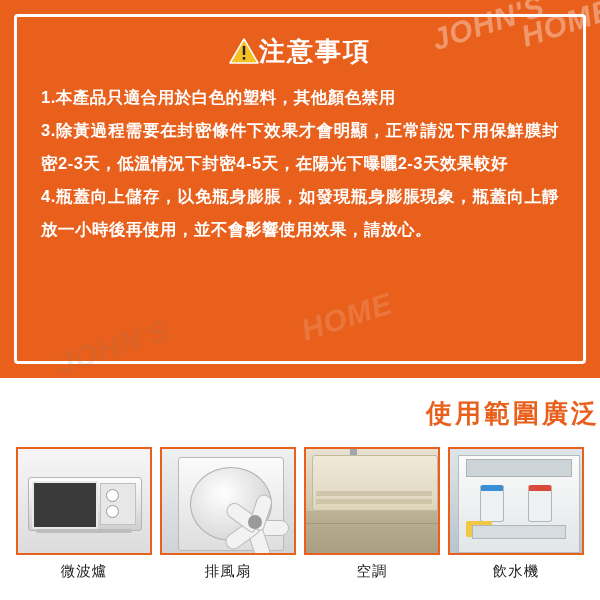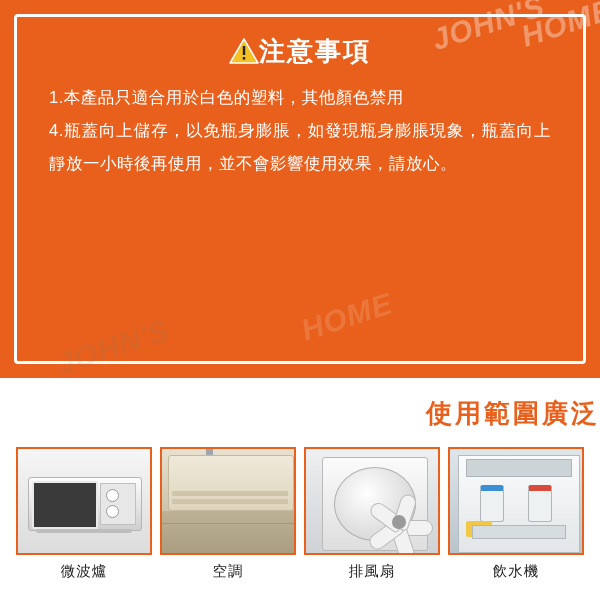--- a/index.html
+++ b/index.html
@@ -50,23 +50,24 @@
     flex: 0 0 auto;
   }
   .notice-title {
     color: #ffffff;
     font-size: 26px;
     font-weight: bold;
     letter-spacing: 2px;
     line-height: 1;
   }
   .notice-list {
-    margin: 12px;
+    margin: 4px;
     padding: 0;
     list-style: none;
+    font-weight: bold;
   }
   .notice-list li {
     color: #ffffff;
     font-size: 16.5px;
     line-height: 2.0;
     letter-spacing: 0.5px;
     text-align: justify;
   }
 
   
@@ -187,20 +188,21 @@
           <polygon points="15,2 29,26 1,26" fill="#f5c022" stroke="#ffffff" stroke-width="1.5" stroke-linejoin="round"></polygon>
           <rect x="13.8" y="9" width="2.4" height="9" fill="#222"></rect>
           <rect x="13.8" y="20" width="2.4" height="2.6" fill="#222"></rect>
         </svg>
       </span>
       <span class="notice-title">注意事項</span>
     </div>
 
     <ul class="notice-list">
       <li>1.本產品只適合用於白色的塑料，其他顏色禁用</li>
+      <li>3.除黃過程需要在封密條件下效果才會明顯，正常請況下用保鮮膜封密2-3天，低溫情況下封密4-5天，在陽光下曝曬2-3天效果較好</li>
       <li>4.瓶蓋向上儲存，以免瓶身膨脹，如發現瓶身膨脹現象，瓶蓋向上靜放一小時後再使用，並不會影響使用效果，請放心。</li>
     </ul>
 
   </div>
 </section>
 
 <div class="watermark wm-a">JOHN'S</div>
 <div class="watermark wm-b">HOME</div>
 <div class="watermark wm-c">JOHN'S</div>
 <div class="watermark wm-d">HOME</div>
@@ -215,53 +217,53 @@
       <div class="thumb">
         <div class="mw-bg"></div>
         <div class="mw-body"></div>
         <div class="mw-door"></div>
         <div class="mw-panel"></div>
         <div class="mw-knob mw-k1"></div>
         <div class="mw-knob mw-k2"></div>
         <div class="mw-foot"></div>
       </div>
       <div class="tile-caption">微波爐</div>
-    </div>
-
-    <div class="tile">
-      <div class="thumb">
-        <div class="ac-bg"></div>
-        <div class="ac-pipe"></div>
-        <div class="ac-body"></div>
-        <div class="ac-vent ac-v1"></div>
-        <div class="ac-vent ac-v2"></div>
-        <div class="ac-floor"></div>
-        <div class="ac-line"></div>
-      </div>
-      <div class="tile-caption">空調</div>
     </div>
 
     <div class="tile">
       <div class="thumb">
         <div class="fan-bg"></div>
         <div class="fan-case"></div>
         <div class="fan-circle">
           <div class="blade b1"></div>
           <div class="blade b2"></div>
           <div class="blade b3"></div>
           <div class="blade b4"></div>
           <div class="blade b5"></div>
           <div class="hub"></div>
         </div>
       </div>
       <div class="tile-caption">排風扇</div>
     </div>
 
     <div class="tile">
       <div class="thumb">
+        <div class="ac-bg"></div>
+        <div class="ac-pipe"></div>
+        <div class="ac-body"></div>
+        <div class="ac-vent ac-v1"></div>
+        <div class="ac-vent ac-v2"></div>
+        <div class="ac-floor"></div>
+        <div class="ac-line"></div>
+      </div>
+      <div class="tile-caption">空調</div>
+    </div>
+
+    <div class="tile">
+      <div class="thumb">
         <div class="wd-bg"></div>
         <div class="wd-body"></div>
         <div class="wd-top"></div>
         <div class="wd-tapwrap">
           <div class="tap tap-blue"></div>
           <div class="tap tap-red"></div>
         </div>
         <div class="wd-label"></div>
         <div class="wd-tray"></div>
       </div>

